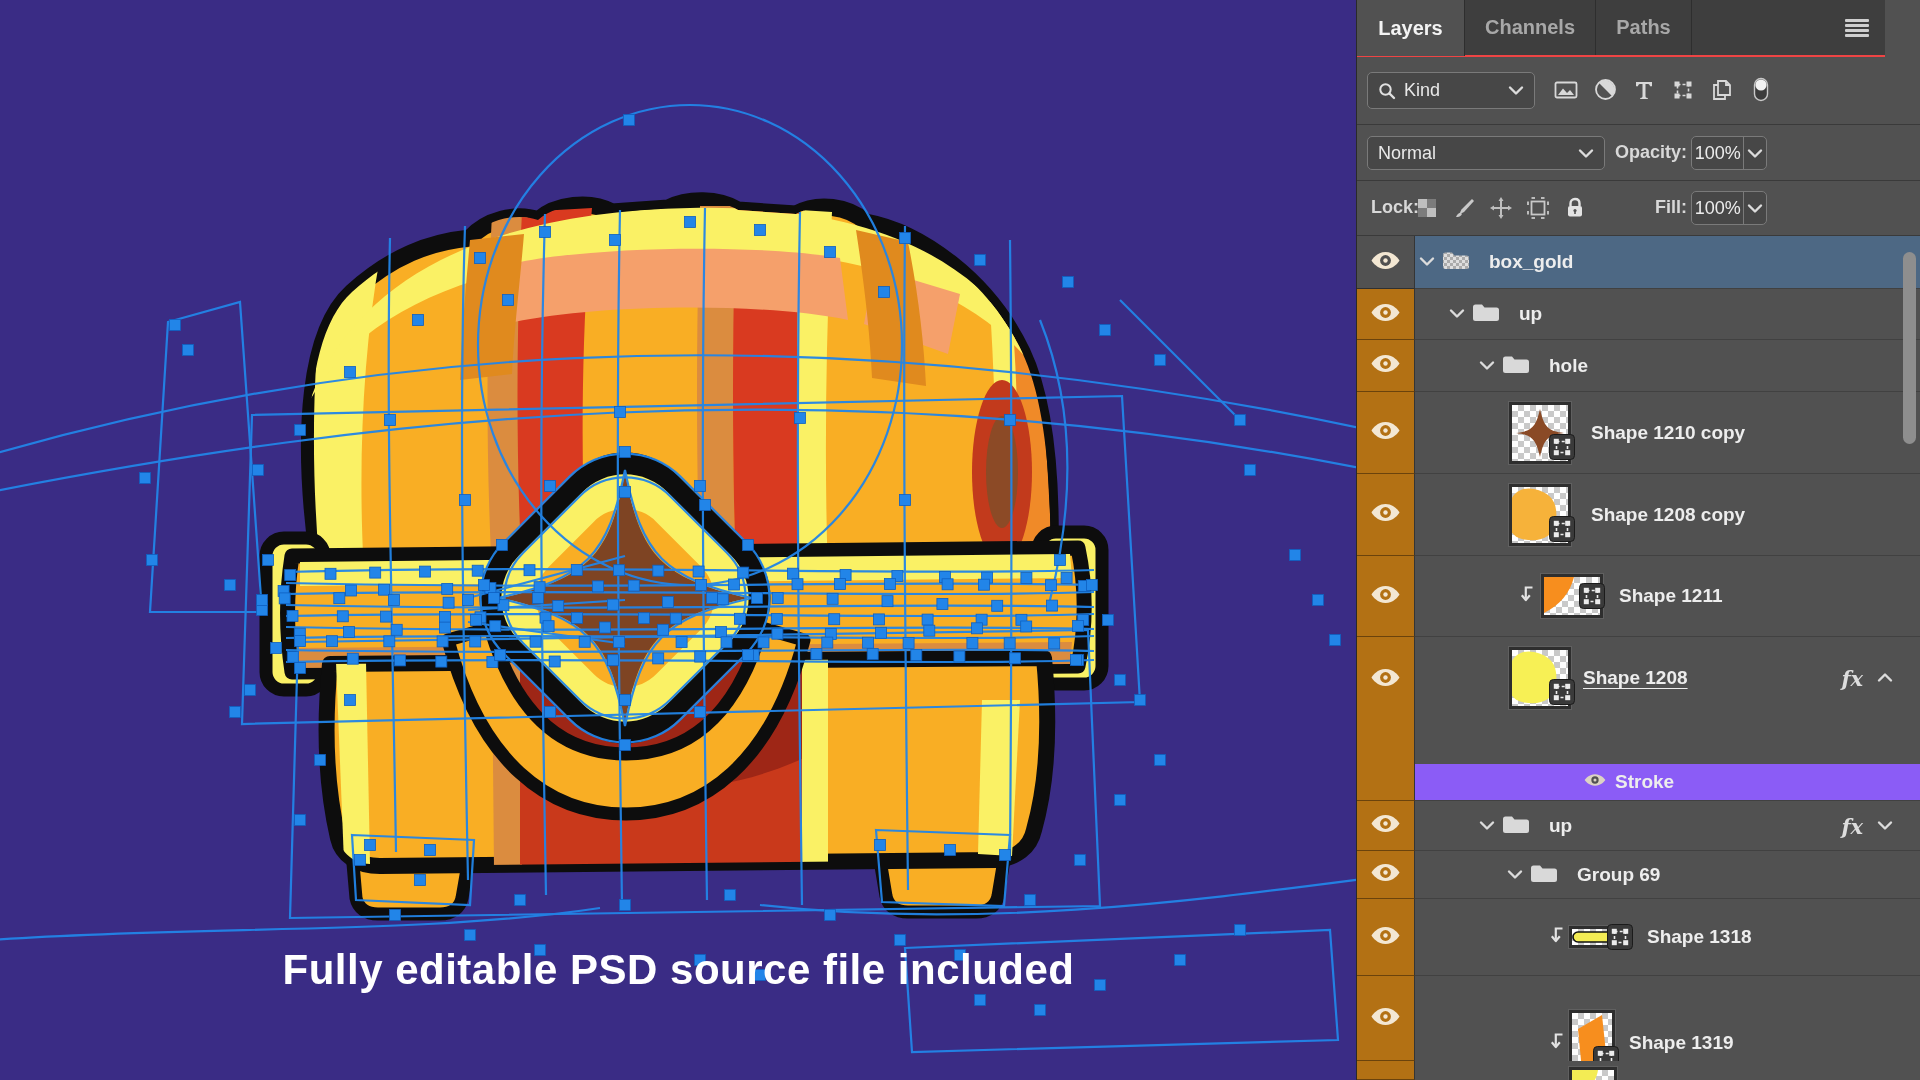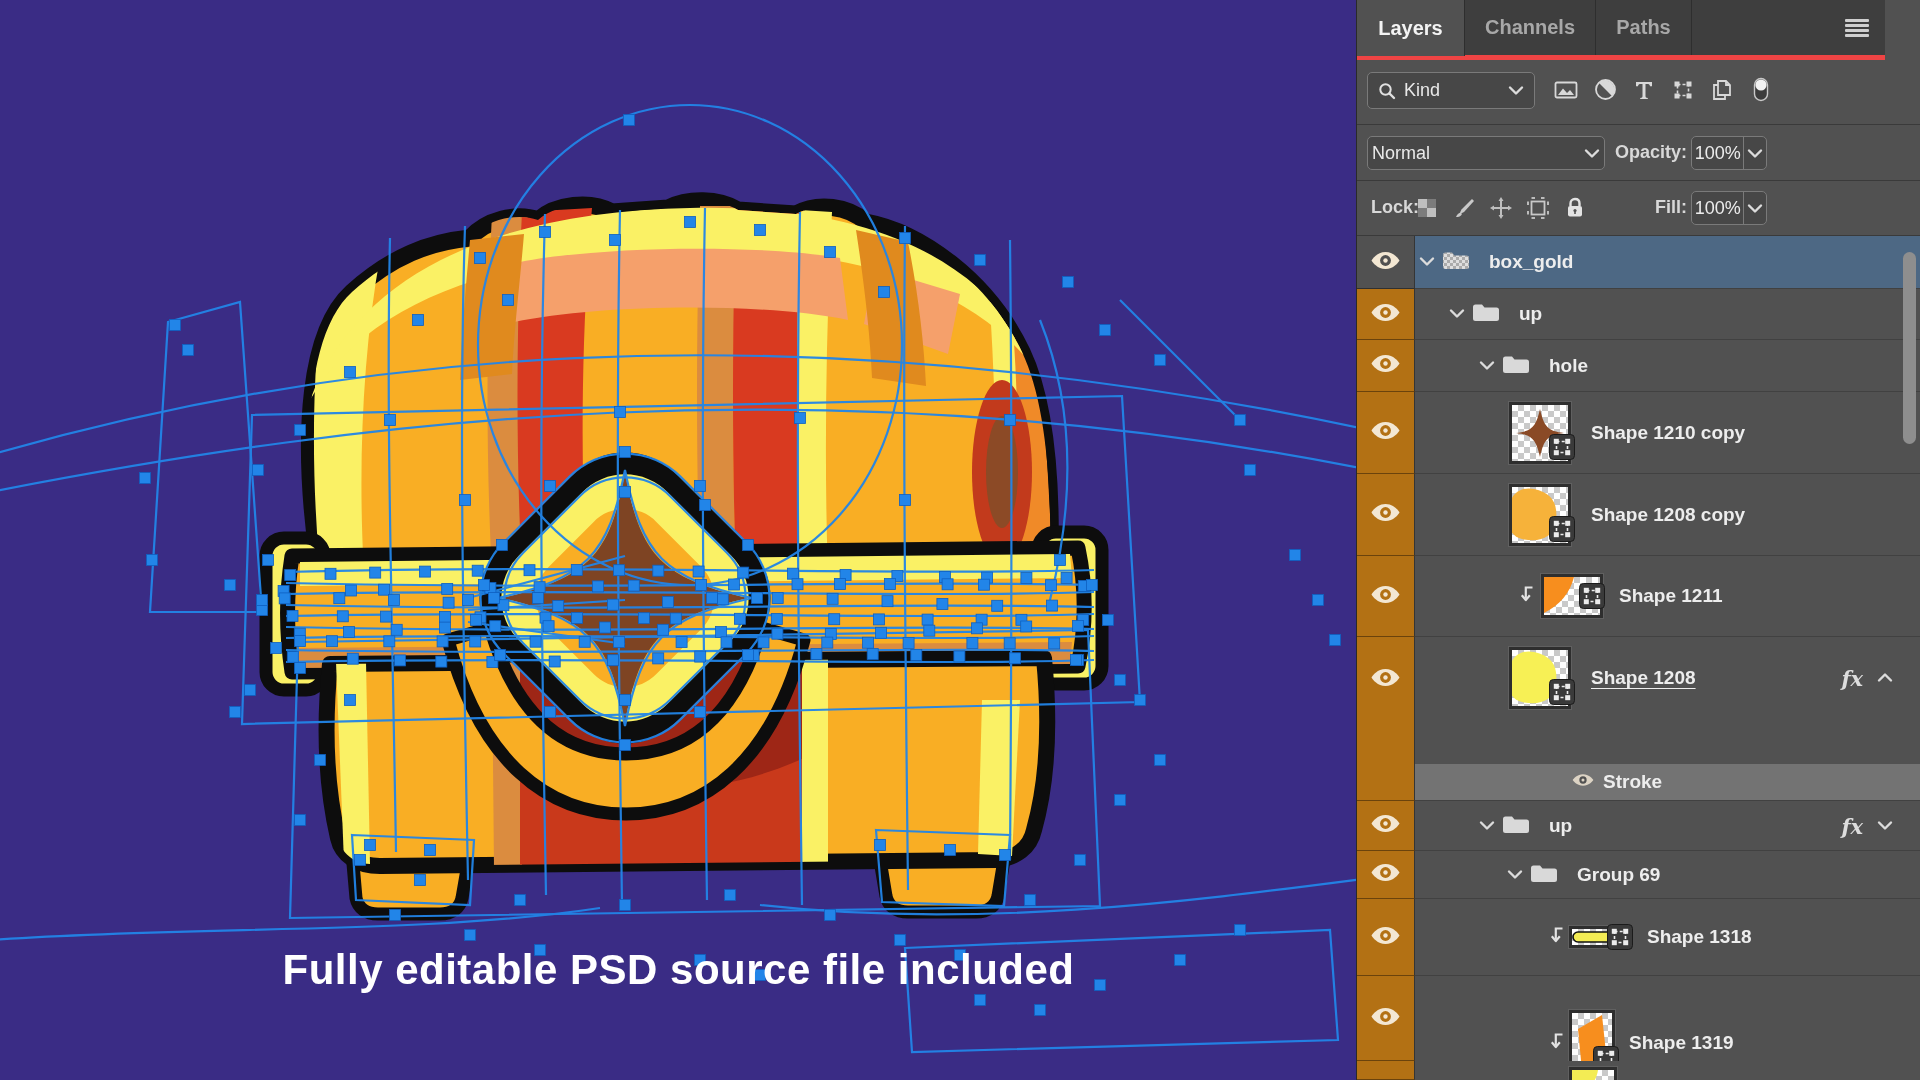--- a/index.html
+++ b/index.html
@@ -7,21 +7,21 @@
   #stage{position:relative;width:1920px;height:1080px;overflow:hidden;}
 
   
   #canvas{position:absolute;left:0;top:0;width:1357px;height:1080px;background:#3A2C85;overflow:hidden;}
   #chestArt{position:absolute;left:0;top:0;}
   #caption{position:absolute;left:0;top:946px;width:1357px;text-align:center;color:#FFFFFF;
     font-size:42px;font-weight:bold;letter-spacing:.5px;}
 
   
   #panel{position:absolute;left:1356px;top:0;width:564px;height:1080px;background:#515151;border-left:1px solid #2a2a2a;box-sizing:border-box;}
-  .tabbar{position:absolute;left:0;top:0;width:528px;height:55px;background:#3E3E3E;border-bottom:5px solid #ef4444;}
+  .tabbar{position:absolute;left:0;top:0;width:528px;height:55px;background:#3E3E3E;border-bottom:2px solid #ef4444;}
   .tab{position:absolute;top:0;height:55px;display:flex;align-items:center;justify-content:center;
     font-size:20px;color:#A8A8A8;font-weight:600;box-sizing:border-box;border-right:1px solid #2e2e2e;}
   .tab.active{background:#515151;color:#F3F3F3;font-weight:bold;border-right:1px solid #2e2e2e;height:56px;}
   .hamb{position:absolute;right:16px;top:19px;width:24px;height:18px;}
   .hamb div{height:2.5px;background:#CFCFCF;margin-bottom:2.6px;border-radius:1px;}
 
   .ctl{position:absolute;left:0;width:564px;box-sizing:border-box;}
   .sep{border-bottom:1px solid #3a3a3a;}
   .fieldbox{position:absolute;background:#474747;border:1.5px solid #7a7a7a;border-radius:5px;
     display:flex;align-items:center;color:#E9E9E9;font-size:18px;box-sizing:border-box;}
@@ -446,21 +446,21 @@
         </span>
       <span class="fico" style="left:391px;">
           <svg width="22" height="26" viewBox="0 0 22 26">
             <rect x="4.5" y="1.5" width="13" height="22" rx="6.5" fill="#3c3c3c" stroke="#C9C9C9" stroke-width="1.4"></rect>
             <circle cx="11" cy="8" r="5.6" fill="#F2F2F2"></circle>
           </svg>
         </span>
     </div>
 
     <div class="ctl sep" style="top:125px;height:56px;">
-      <div class="fieldbox" style="left:10px;top:11px;width:238px;height:34px;padding:0 4px;">
+      <div class="fieldbox" style="left:10px;top:11px;width:238px;height:34px;padding:0 10px;">
         <span>Normal</span>
         <span class="ic" style="margin-left:auto;display:flex;">
             <svg width="16" height="11" viewBox="0 0 16 11">
               <polyline points="2,2.5 8,8.5 14,2.5" stroke="#DCDCDC" stroke-width="2.4" fill="none" stroke-linecap="round" stroke-linejoin="round"></polyline>
             </svg>
           </span>
       </div>
       <span class="lbl" style="right:234px;top:17px;">Opacity:</span>
       <div class="valbox" style="left:334px;top:11px;width:76px;">
         <span class="vtxt">100%</span>
@@ -731,30 +731,30 @@
               </svg>
         </div>
         <span class="badge ic cpos" style="left:134px;margin-top:14px;"><svg width="26" height="26" viewBox="0 0 26 26">
                 <rect x="0.5" y="0.5" width="25" height="25" rx="4" fill="#3A3A3A" stroke="#1B1B1B"></rect>
                 <rect x="7.5" y="7.5" width="11" height="11" fill="none" stroke="#ECECEC" stroke-width="1.6" stroke-dasharray="3 2.2"></rect>
                 <rect x="4.8" y="4.8" width="5" height="5" fill="#ECECEC"></rect>
                 <rect x="16.2" y="4.8" width="5" height="5" fill="#ECECEC"></rect>
                 <rect x="4.8" y="16.2" width="5" height="5" fill="#ECECEC"></rect>
                 <rect x="16.2" y="16.2" width="5" height="5" fill="#ECECEC"></rect>
               </svg></span>
-        <span class="lname u" style="left:176px;">Shape 1208</span>
+        <span class="lname u" style="left:168px;">Shape 1208</span>
         <span class="fx">fx</span>
         <span class="rchev ic"><svg width="16" height="11" viewBox="0 0 16 11">
                 <polyline points="2,8.5 8,2.5 14,8.5" stroke="#DCDCDC" stroke-width="2.4" fill="none" stroke-linecap="round" stroke-linejoin="round"></polyline>
               </svg></span>
       </div>
         </div>
 
 
-      <div class="lrow bline" style="top:528px;height:37px;background:#737373;">
+      <div class="lrow bline" style="top:528px;height:37px;background:#8b5cf6;padding-left:12px;">
           <div class="inner">
         <span class="ic cpos" style="left:156px;"><svg width="24" height="16" viewBox="0 0 31 21">
                 <path d="M15.5 3 C8 3 3.2 8.6 2 10.5 C3.2 12.4 8 18 15.5 18 C23 18 27.8 12.4 29 10.5 C27.8 8.6 23 3 15.5 3 Z" fill="#DCD3C4"></path>
                 <circle cx="15.5" cy="10.5" r="4.8" fill="#515151"></circle>
                 <circle cx="15.5" cy="10.5" r="2" fill="#DCD3C4"></circle>
               </svg></span>
         <span class="lname" style="left:188px;">Stroke</span>
       </div>
         </div>
 

